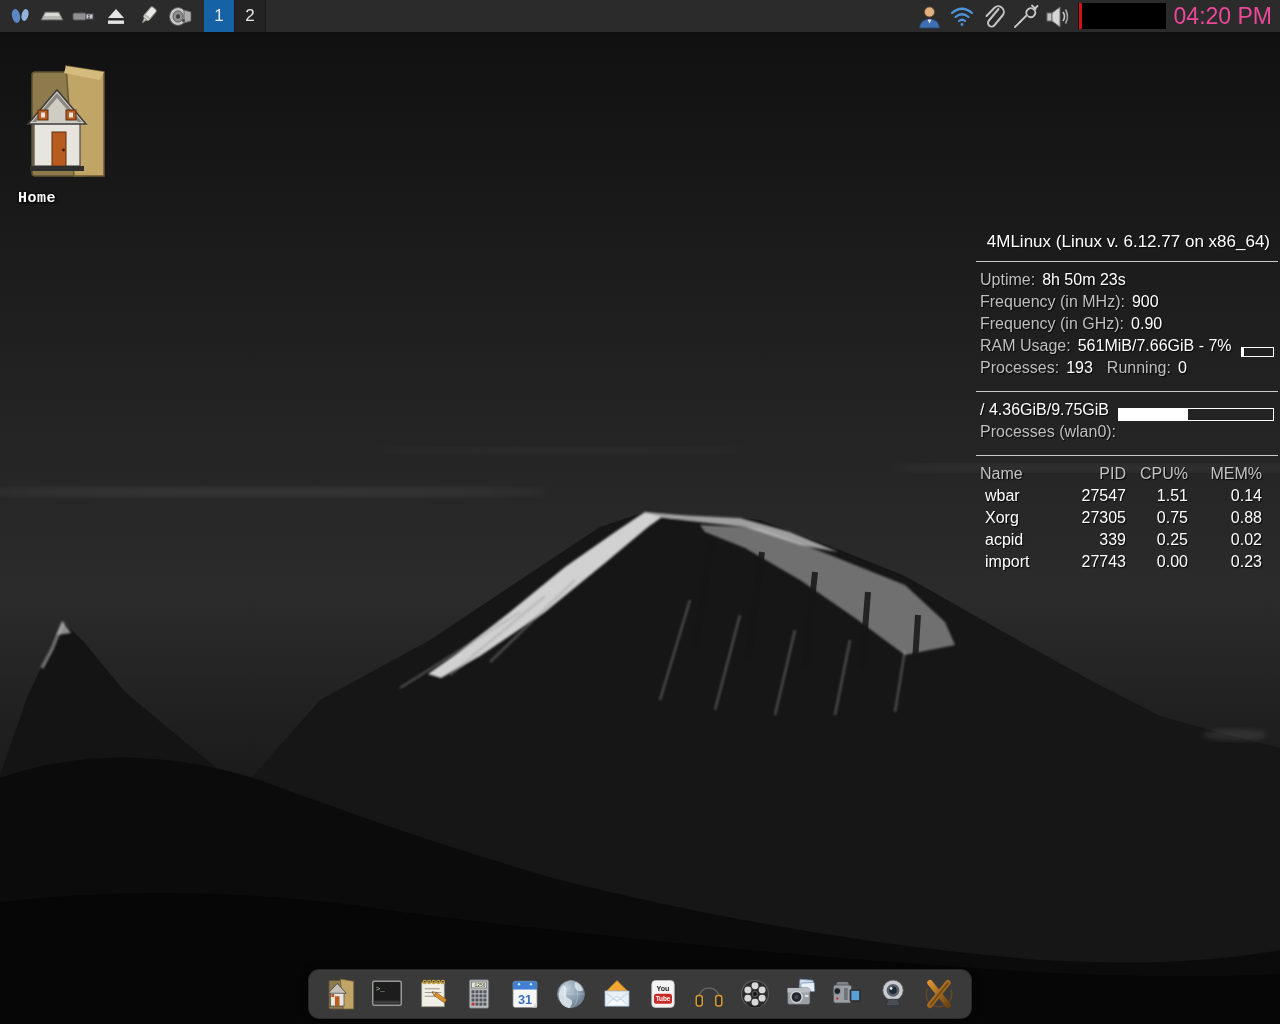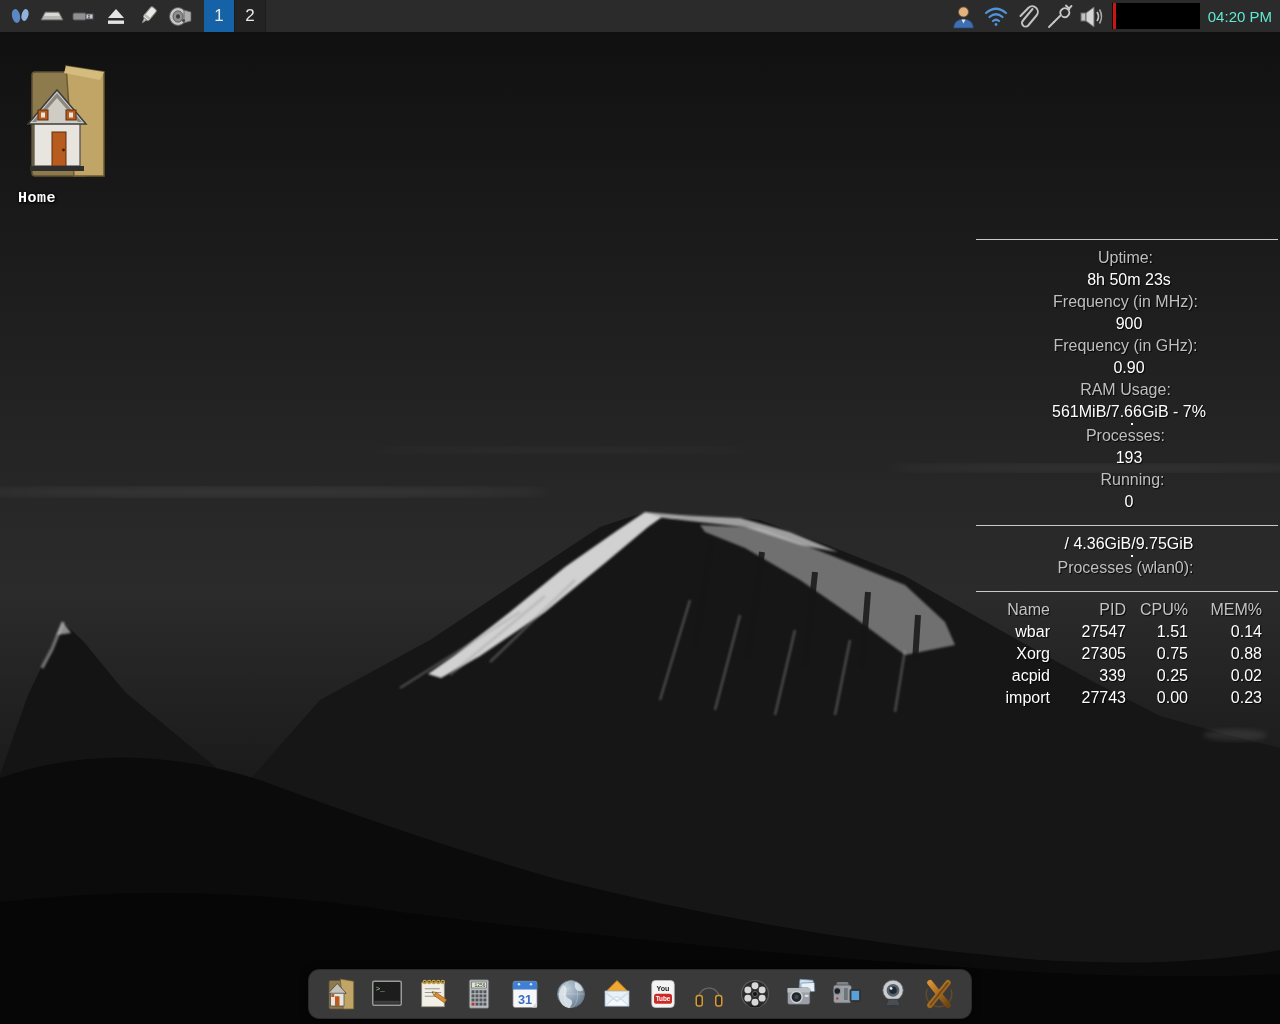--- a/index.html
+++ b/index.html
@@ -15,45 +15,45 @@
          border-bottom:2px solid #101010;display:flex;align-items:center;z-index:10;
          padding:0 4px;}
   .p-ico{width:28px;height:28px;display:flex;align-items:center;justify-content:center;margin:0 2px;cursor:pointer;}
   .pager{display:flex;height:32px;margin-left:8px;background:#232323;}
   .ws{width:30px;height:32px;display:flex;align-items:center;justify-content:center;
       color:#e8e8e8;font-size:17px;cursor:pointer;border-right:1px solid #1c1c1c;}
   .ws.active{background:#1563a6;}
   .spacer{flex:1;}
   .cpu-graph{width:88px;height:26px;background:#000;position:relative;margin:0 6px 0 4px;}
   .cpu-graph i{position:absolute;left:1px;top:0;bottom:0;width:3px;background:#cf1212;}
-  .clock{color:#5eead4;font-size:15px;margin:0 4px 0 2px;white-space:nowrap;}
+  .clock{color:#ec4899;font-size:23px;margin:0 4px 0 2px;white-space:nowrap;}
 
   
   .desktop-icon{position:absolute;left:18px;top:60px;width:104px;z-index:5;cursor:pointer;font-family:Liberation Mono, monospace;}
   .desktop-icon .lab{color:#fff;font-weight:bold;font-size:15px;margin-top:2px;
        text-shadow:1px 1px 2px #000,0 0 3px #000;letter-spacing:.5px;}
 
   
   .conky{position:absolute;top:232px;right:2px;width:302px;z-index:5;color:#fff;
          font-size:16px;text-shadow:1px 1px 1px rgba(0,0,0,.85);}
   .c-title{text-align:right;font-size:17px;padding-right:8px;margin-bottom:9px;}
   .hr{border-top:1px solid #c9c9c9;margin:7px 0;}
-  .crow{display:flex;align-items:center;line-height:22px;padding-left:4px;flex-direction:column;}
+  .crow{display:flex;align-items:flex-end;line-height:22px;padding-left:4px;}
   .lbl{color:#bfbfbf;margin-right:7px;white-space:nowrap;}
   .val{color:#fff;white-space:nowrap;}
   .gap{margin-left:14px;}
   .bar{flex:1;height:8px;border:1px solid #fff;margin-left:9px;margin-right:4px;background:transparent;}
   .bar i{display:block;height:100%;background:#fff;}
   .bar.tall{height:11px;}
   .ptable{display:grid;grid-template-columns:1fr 76px 62px 74px;line-height:22px;
           padding:0 16px 0 4px;}
   .pc{white-space:nowrap;}
   .pc.h{color:#c3c3c3;}
   .pc.num{text-align:right;}
-  .pc.name{text-align:right;padding-left:5px;}
+  .pc.name{text-align:left;padding-left:5px;}
   .pc.h.name{padding-left:0;}
 
   
   .dock{position:absolute;bottom:5px;left:50%;transform:translateX(-50%);
         background:#3a3a3a;border:1px solid #2a2a2a;border-radius:11px;
         padding:5px 13px;display:flex;gap:8px;align-items:center;z-index:10;
         box-shadow:0 2px 8px rgba(0,0,0,.6);}
   .dock-item{width:38px;height:38px;display:flex;align-items:center;justify-content:center;cursor:pointer;}
 </style>
 </head>
@@ -236,20 +236,21 @@
       <rect x="48" y="50" width="10" height="10" fill="#b85b1e" stroke="#5e2f10"></rect>
       <rect x="23" y="52.5" width="4" height="5" fill="#e8e5df"></rect>
       <rect x="51" y="52.5" width="4" height="5" fill="#e8e5df"></rect>
       <rect x="12" y="106" width="54" height="5" fill="#2e2e2e"></rect>
     </g>
   </svg>
   <div class="lab">Home</div>
 </div>
 
 <div class="conky">
+  <div class="c-title">4MLinux (Linux v. 6.12.77 on x86_64)</div>
   <div class="hr"></div>
 
   <div class="crow">
     <span class="lbl">Uptime:</span>
     <span class="val">8h 50m 23s</span>
   </div>
   <div class="crow">
     <span class="lbl">Frequency (in MHz):</span>
     <span class="val">900</span>
   </div>

